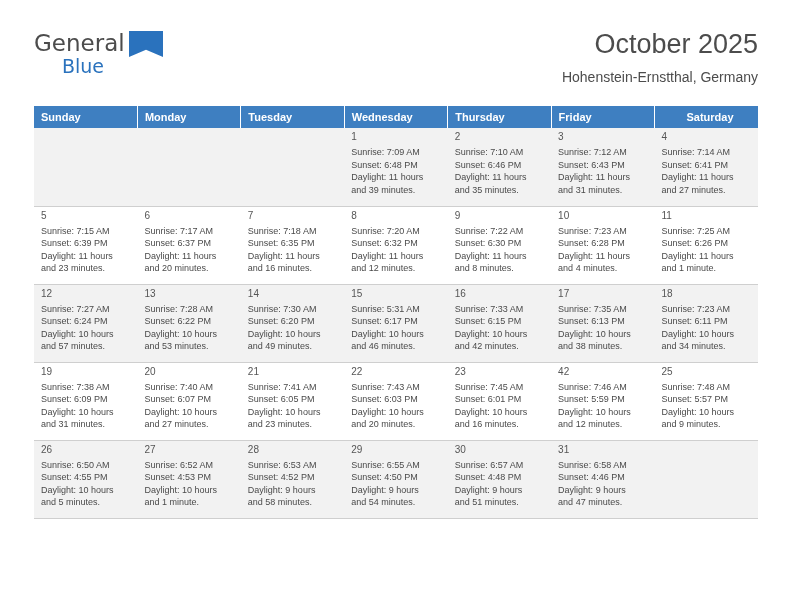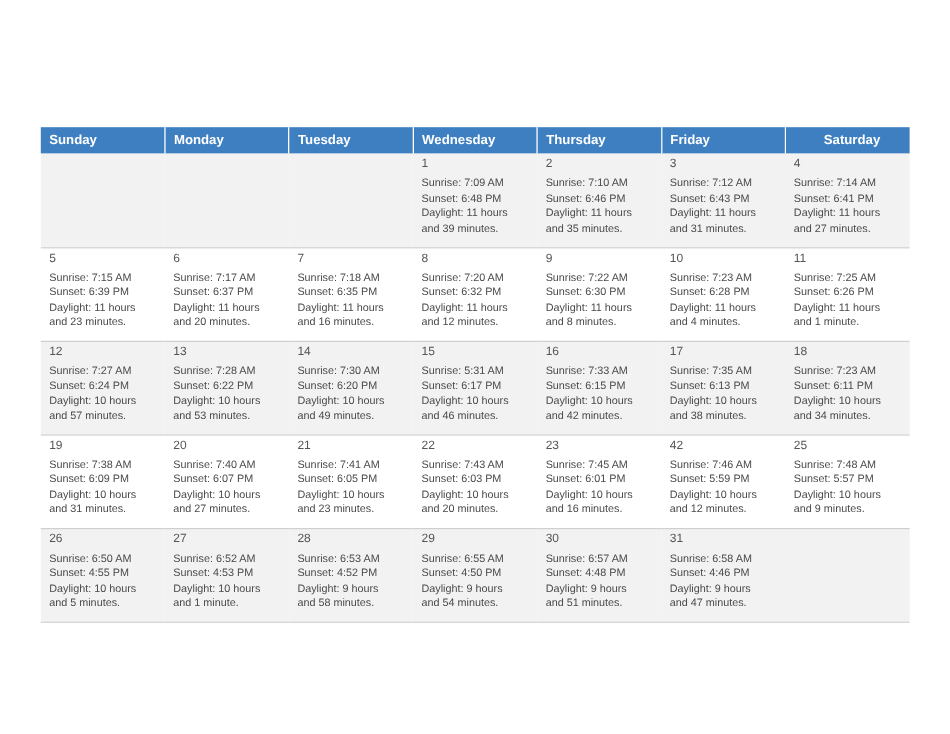--- a/index.html
+++ b/index.html
@@ -125,20 +125,29 @@
     display: block;
     white-space: nowrap;
   }
 </style>
 </head>
 <body>
 
 <div class="page">
 
   <div class="header">
+    <div class="logo">
+      <span class="logo-general">General</span>
+      <span class="logo-flag"></span>
+      <span class="logo-blue">Blue</span>
+    </div>
+    <div class="title-block">
+      <h1 class="title">October 2025</h1>
+      <p class="subtitle">Hohenstein-Ernstthal, Germany</p>
+    </div>
   </div>
 
   <table class="calendar">
     <thead>
       <tr>
         <th>Sunday</th>
         <th>Monday</th>
         <th>Tuesday</th>
         <th>Wednesday</th>
         <th>Thursday</th>

